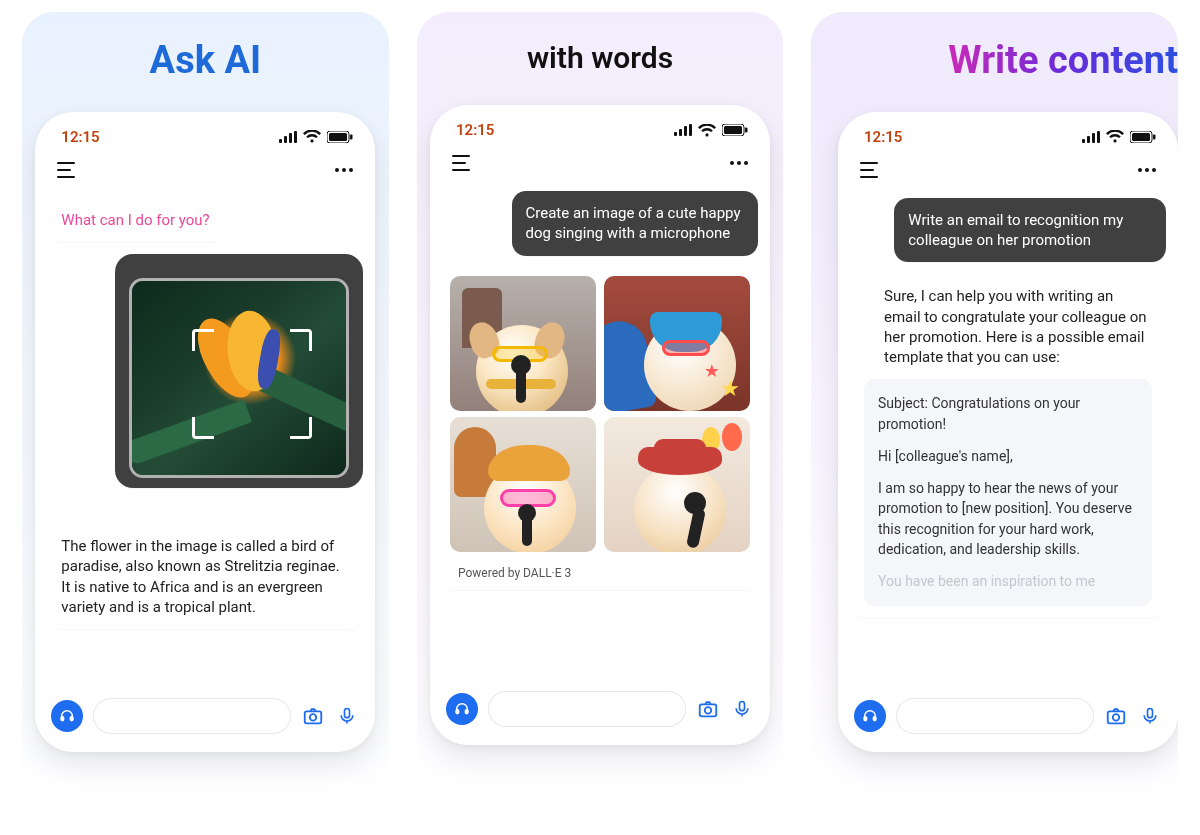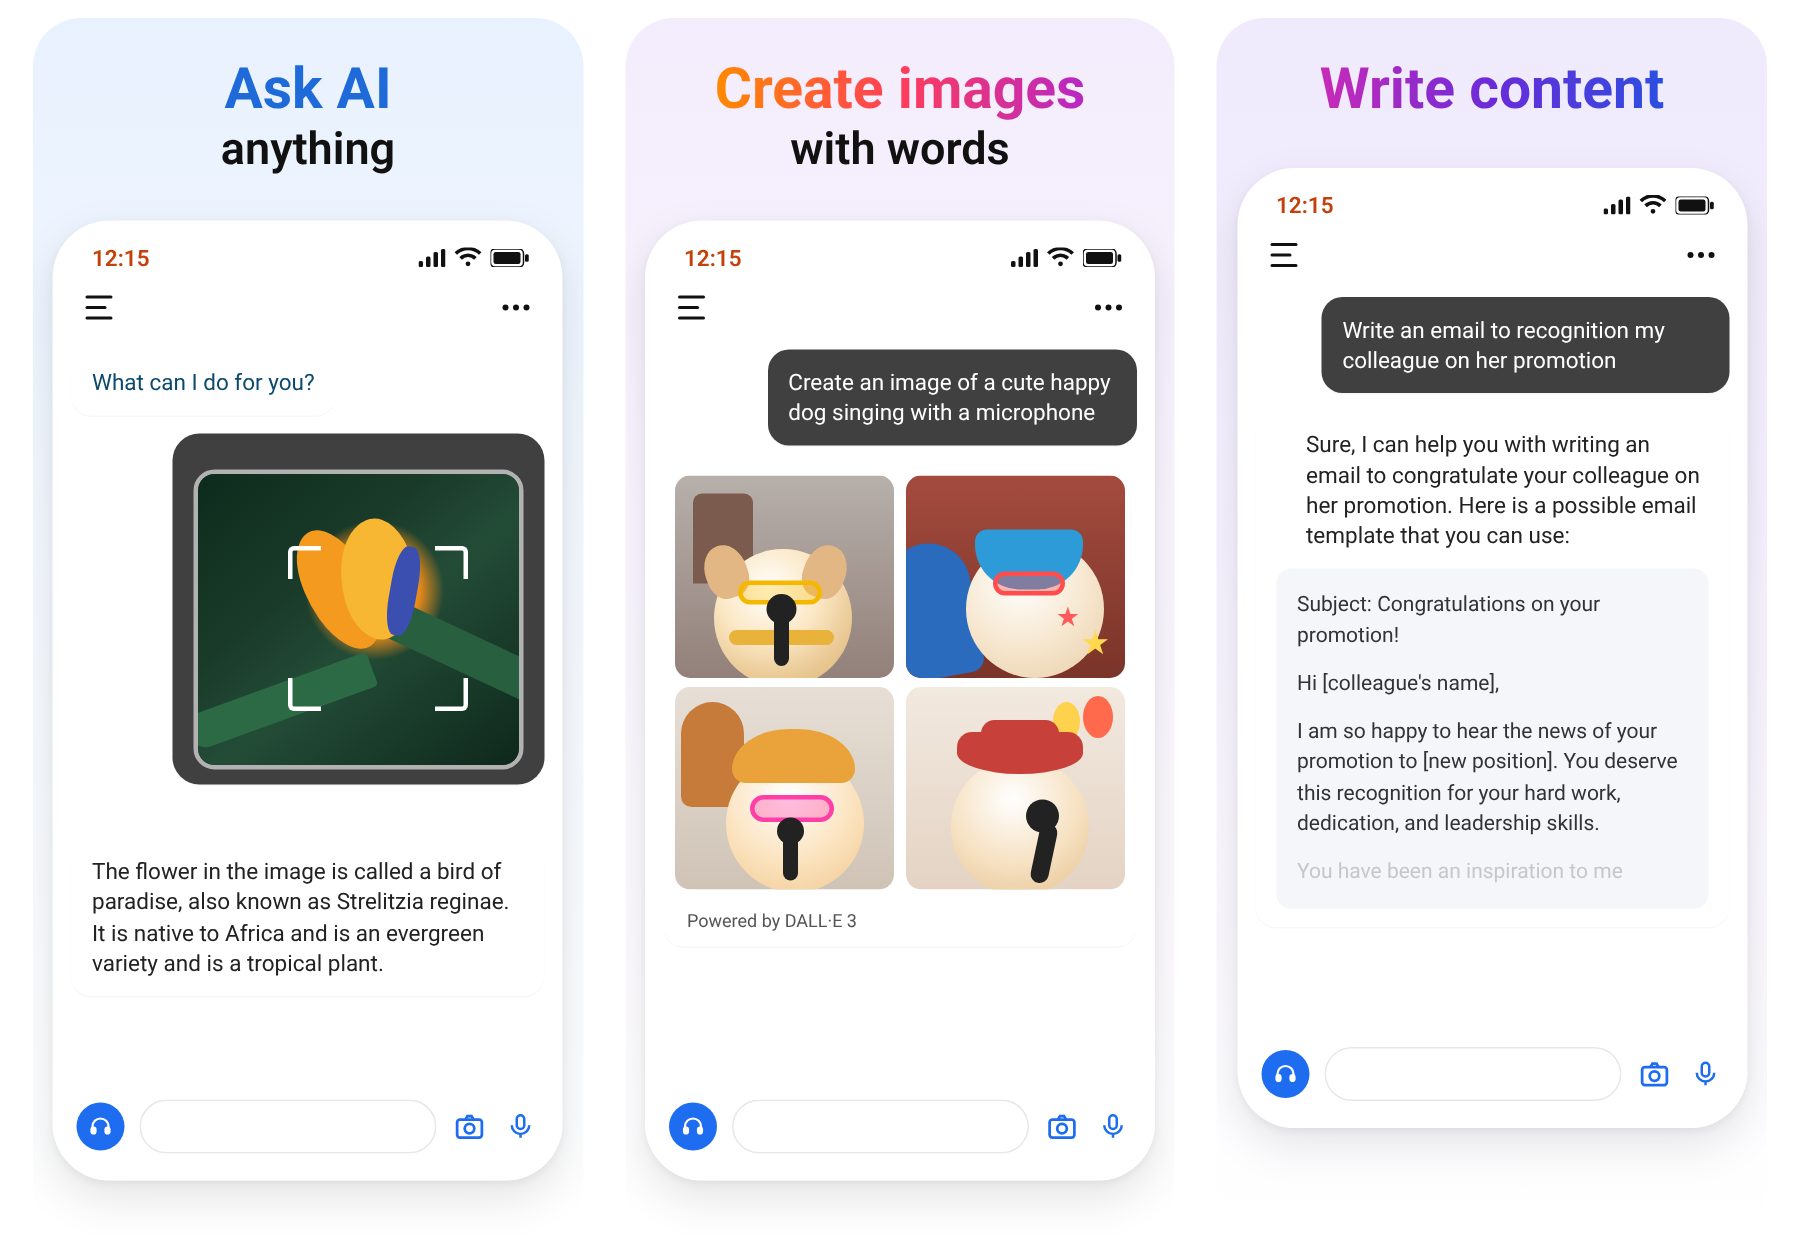--- a/index.html
+++ b/index.html
@@ -18,21 +18,21 @@
     border-radius: 32px;
     display: flex;
     flex-direction: column;
     align-items: center;
     padding: 28px 0 0 0;
     position: relative;
     overflow: hidden;
   }
   .panel.p1 { background: linear-gradient(180deg, #e8f1fe 0%, #f3f8ff 40%, #ffffff 100%); }
   .panel.p2 { background: linear-gradient(180deg, #f3ecfc 0%, #faf5ff 40%, #ffffff 100%); }
-  .panel.p3 { background: linear-gradient(180deg, #efeafc 0%, #f6f1ff 40%, #ffffff 100%); }
+  .panel.p3 { background: linear-gradient(180deg, #efeafc 0%, #f6f1ff 40%, #ffffff 100%); align-items: flex-end; }
 
   .headline { text-align: center; margin-bottom: 4px; }
   .headline .big { font-size: 38px; font-weight: 700; line-height: 1.1; }
   .headline .sub { font-size: 30px; font-weight: 600; color: #111; }
   .p1 .big { color: #1e6ad8; }
   .p2 .big {
     background: linear-gradient(90deg, #ff8a00 0%, #ff3d5a 50%, #b726c6 100%);
     -webkit-background-clip: text; background-clip: text; color: transparent;
   }
   .p3 .big {
@@ -73,21 +73,21 @@
   .messages { flex:1; padding: 6px 12px 0 12px; display:flex; flex-direction:column; gap:12px; overflow:hidden;}
 
   .bubble {
     border-radius: 14px;
     padding: 12px 14px;
     font-size: 15px;
     line-height: 1.35;
     max-width: 92%;
     box-shadow: 0 1px 0 rgba(0,0,0,0.03);
   }
-  .bubble.ai { background:#fff; color:#0c4a6e; align-self:flex-start; }
+  .bubble.ai { background:#fff; color:#ec4899; align-self:flex-start; }
   .bubble.ai.wide { background:#fff; color:#222; align-self:stretch; max-width:100%; }
   .bubble.user { background:#404040; color:#fff; align-self:flex-end; }
   .bubble.user.big {
     align-self:flex-end;
     padding:14px 14px 10px 14px;
     border-radius:18px;
   }
 
   .flower-card {
     margin-top:10px;
@@ -159,21 +159,20 @@
   .icon-btn { width:24px; height:24px; display:flex; align-items:center; justify-content:center; color:#1e6df0; }
 
   svg { display:block; }
 </style>
 </head>
 <body>
 
 <div class="panel p1">
   <div class="headline">
     <div class="big">Ask AI</div>
-    <div class="sub">anything</div>
   </div>
 
   <div class="phone">
     <div class="statusbar">
       <span>12:15</span>
       <span class="status-icons">
         <span>
             <svg width="18" height="12" viewBox="0 0 18 12">
               <rect x="0" y="8" width="3" height="4" rx="1" fill="#111"></rect>
               <rect x="5" y="5" width="3" height="7" rx="1" fill="#111"></rect>
@@ -252,21 +251,20 @@
             <rect x="9" y="3" width="6" height="11" rx="3"></rect>
             <path d="M5 11a7 7 0 0 0 14 0M12 18v3"></path>
           </svg>
       </div>
     </div>
   </div>
 </div>
 
 <div class="panel p2">
   <div class="headline">
-    <div class="big">Create images</div>
     <div class="sub">with words</div>
   </div>
 
   <div class="phone">
     <div class="statusbar">
       <span>12:15</span>
       <span class="status-icons">
         <span>
             <svg width="18" height="12" viewBox="0 0 18 12">
               <rect x="0" y="8" width="3" height="4" rx="1" fill="#111"></rect>

